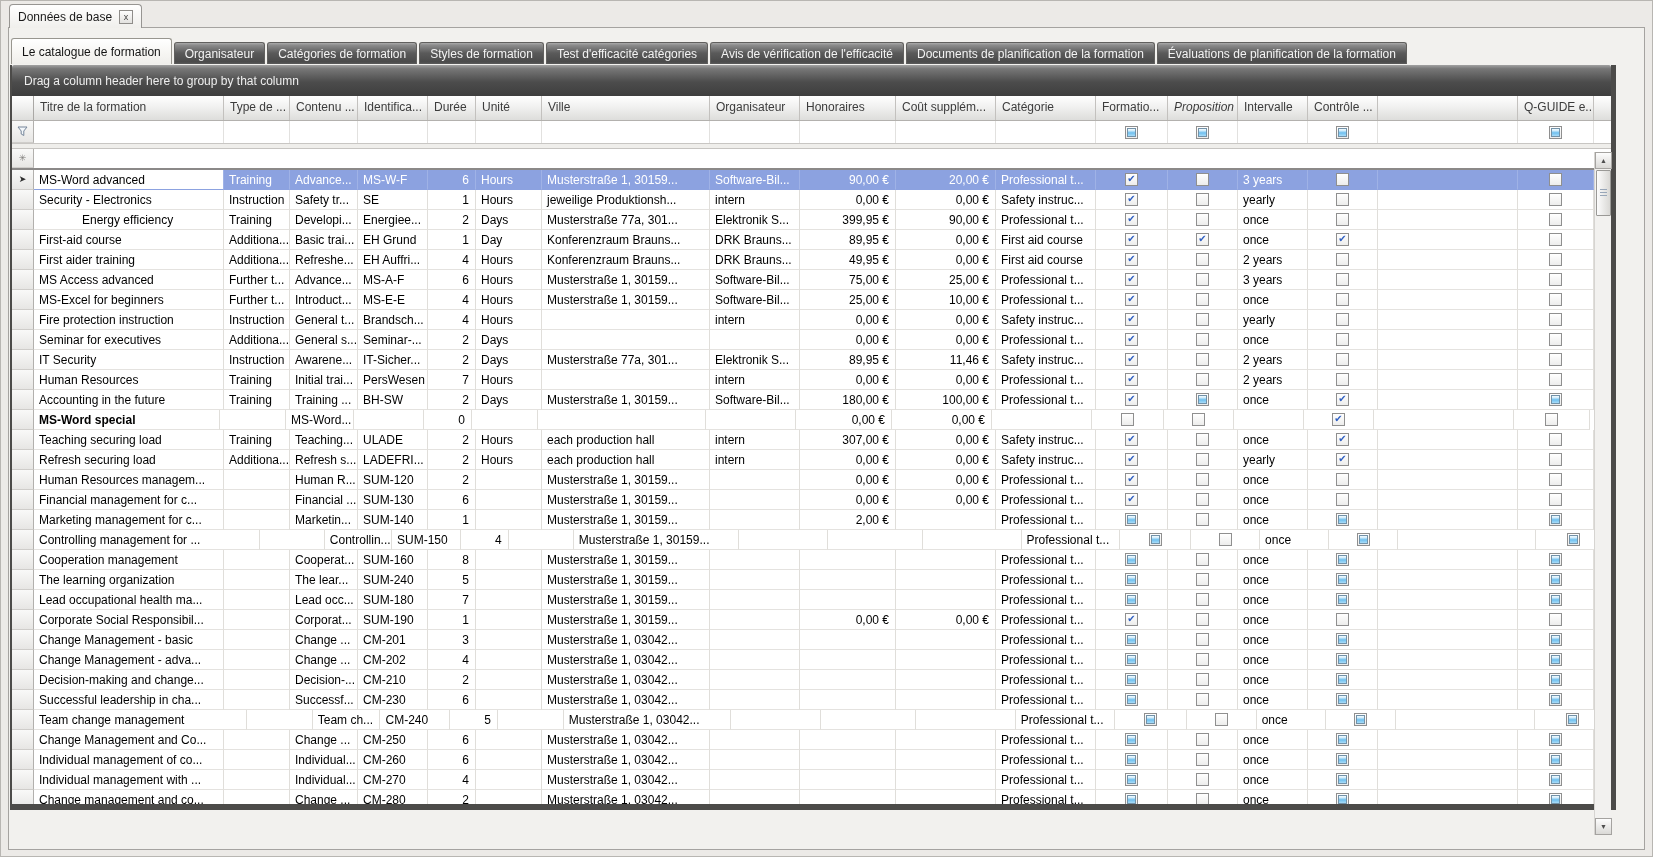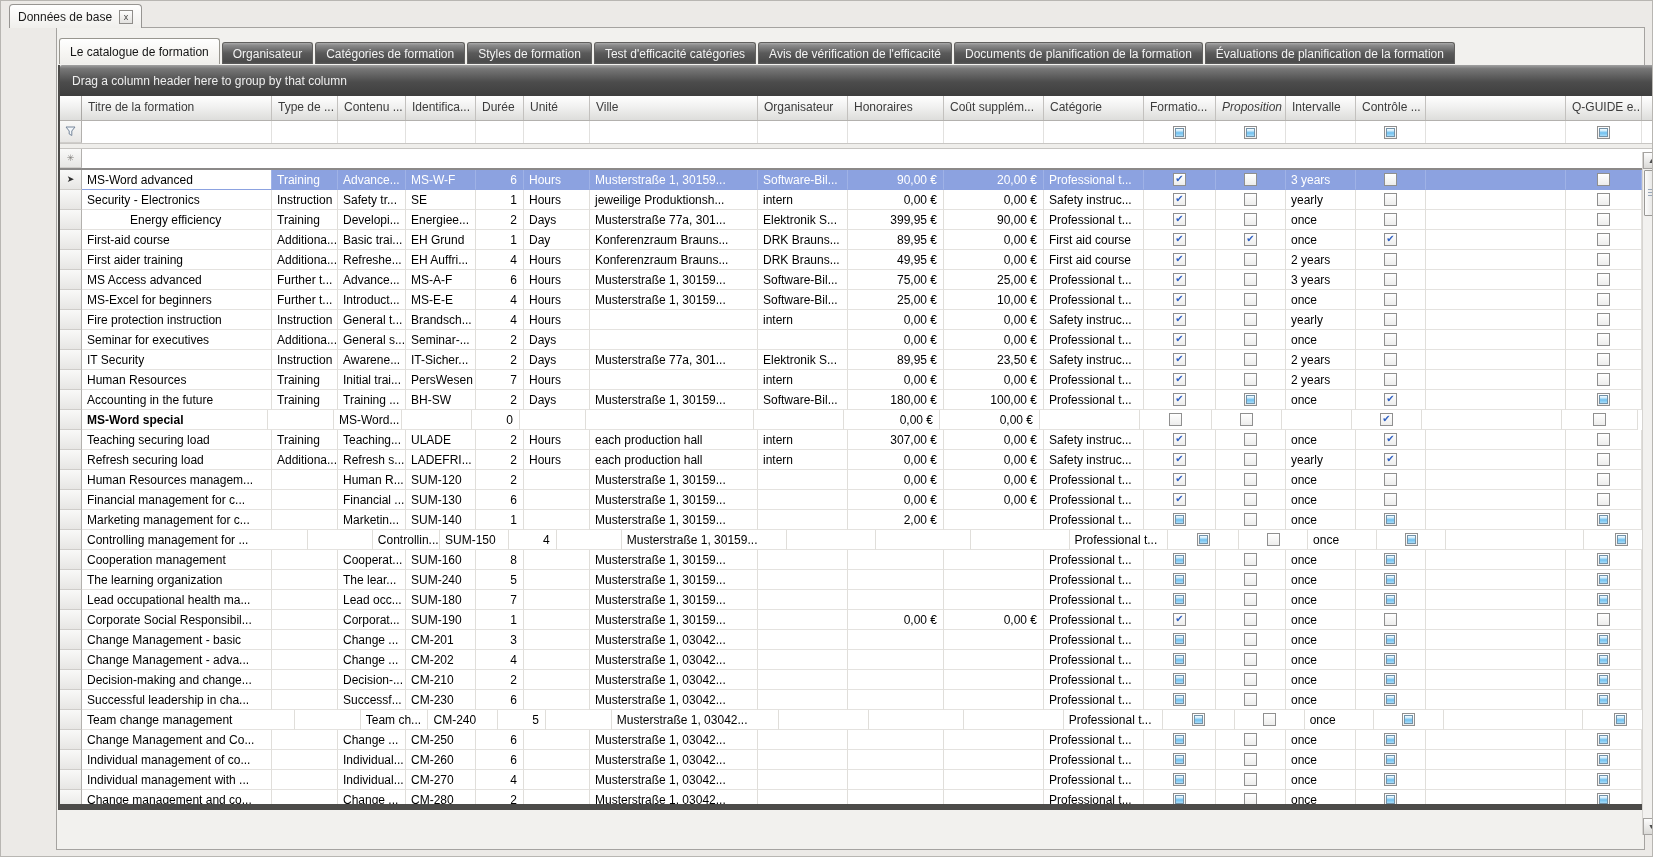--- a/index.html
+++ b/index.html
@@ -7,21 +7,21 @@
   .screen { position:relative; width:1653px; height:857px; background:#eceae7; border:1px solid #b8b6b2; overflow:hidden; }
 
   
   .doc-tab { position:absolute; left:8px; top:3px; height:24px; padding:0 8px; z-index:3;
     display:flex; align-items:center; gap:7px; font-size:12px; color:#1a1a1a;
     background:linear-gradient(#ffffff,#f0efec); border:1px solid #979592; border-bottom:none;
     border-radius:4px 4px 0 0; }
   .doc-close { width:14px; height:14px; display:flex; align-items:center; justify-content:center;
     font-size:9px; color:#444; background:linear-gradient(#fdfdfd,#e3e2df); border:1px solid #8f8d8a; }
   .doc-panel { position:absolute; left:7px; right:7px; top:26px; bottom:6px;
-    background:#f2f1ee; border:1px solid #a5a3a0; border-radius:0;margin-left:48px; }
+    background:#f2f1ee; border:1px solid #a5a3a0; border-radius:0; }
 
   
   .sub-tabs { position:absolute; left:2px; top:10px; display:flex; align-items:flex-end; }
   .sub-tab { height:22px; margin-right:2px; padding:0 10px; display:flex; align-items:center;
     font-size:12px; color:#f4f4f4; white-space:nowrap;
     background:linear-gradient(#ababab 0%,#8c8c8c 10%,#5a5a5a 48%,#4a4a4a 90%,#5c5c5c 100%);
     border:1px solid #61605e; border-bottom:none; border-radius:3px 3px 0 0; }
   .sub-tab.active { height:26px; color:#141414;
     background:linear-gradient(#ffffff 0%,#f6f5f2 60%,#efeeeb 100%);
     border:1px solid #98968f; border-bottom:none; }
@@ -434,21 +434,21 @@
               <div class="rowind"></div>
               <div class="cell text" style="width: 190px;">IT Security</div>
               <div class="cell text" style="width: 66px;">Instruction</div>
               <div class="cell text" style="width: 68px;">Awarene...</div>
               <div class="cell text" style="width: 70px;">IT-Sicher...</div>
               <div class="cell number" style="width: 48px;">2</div>
               <div class="cell text" style="width: 66px;">Days</div>
               <div class="cell text" style="width: 168px;">Musterstraße 77a, 301...</div>
               <div class="cell text" style="width: 90px;">Elektronik S...</div>
               <div class="cell number" style="width: 96px;">89,95 €</div>
-              <div class="cell number" style="width: 100px;">23,50 €</div>
+              <div class="cell number" style="width: 100px;">11,46 €</div>
               <div class="cell text" style="width: 100px;">Safety instruc...</div>
               <div class="cell check" style="width: 72px;">
                 <span class="cb checked"></span>
               </div>
               <div class="cell check" style="width: 70px;">
                 <span class="cb unchecked"></span>
               </div>
               <div class="cell text" style="width: 70px;">2 years</div>
               <div class="cell check" style="width: 70px;">
                 <span class="cb unchecked"></span>

